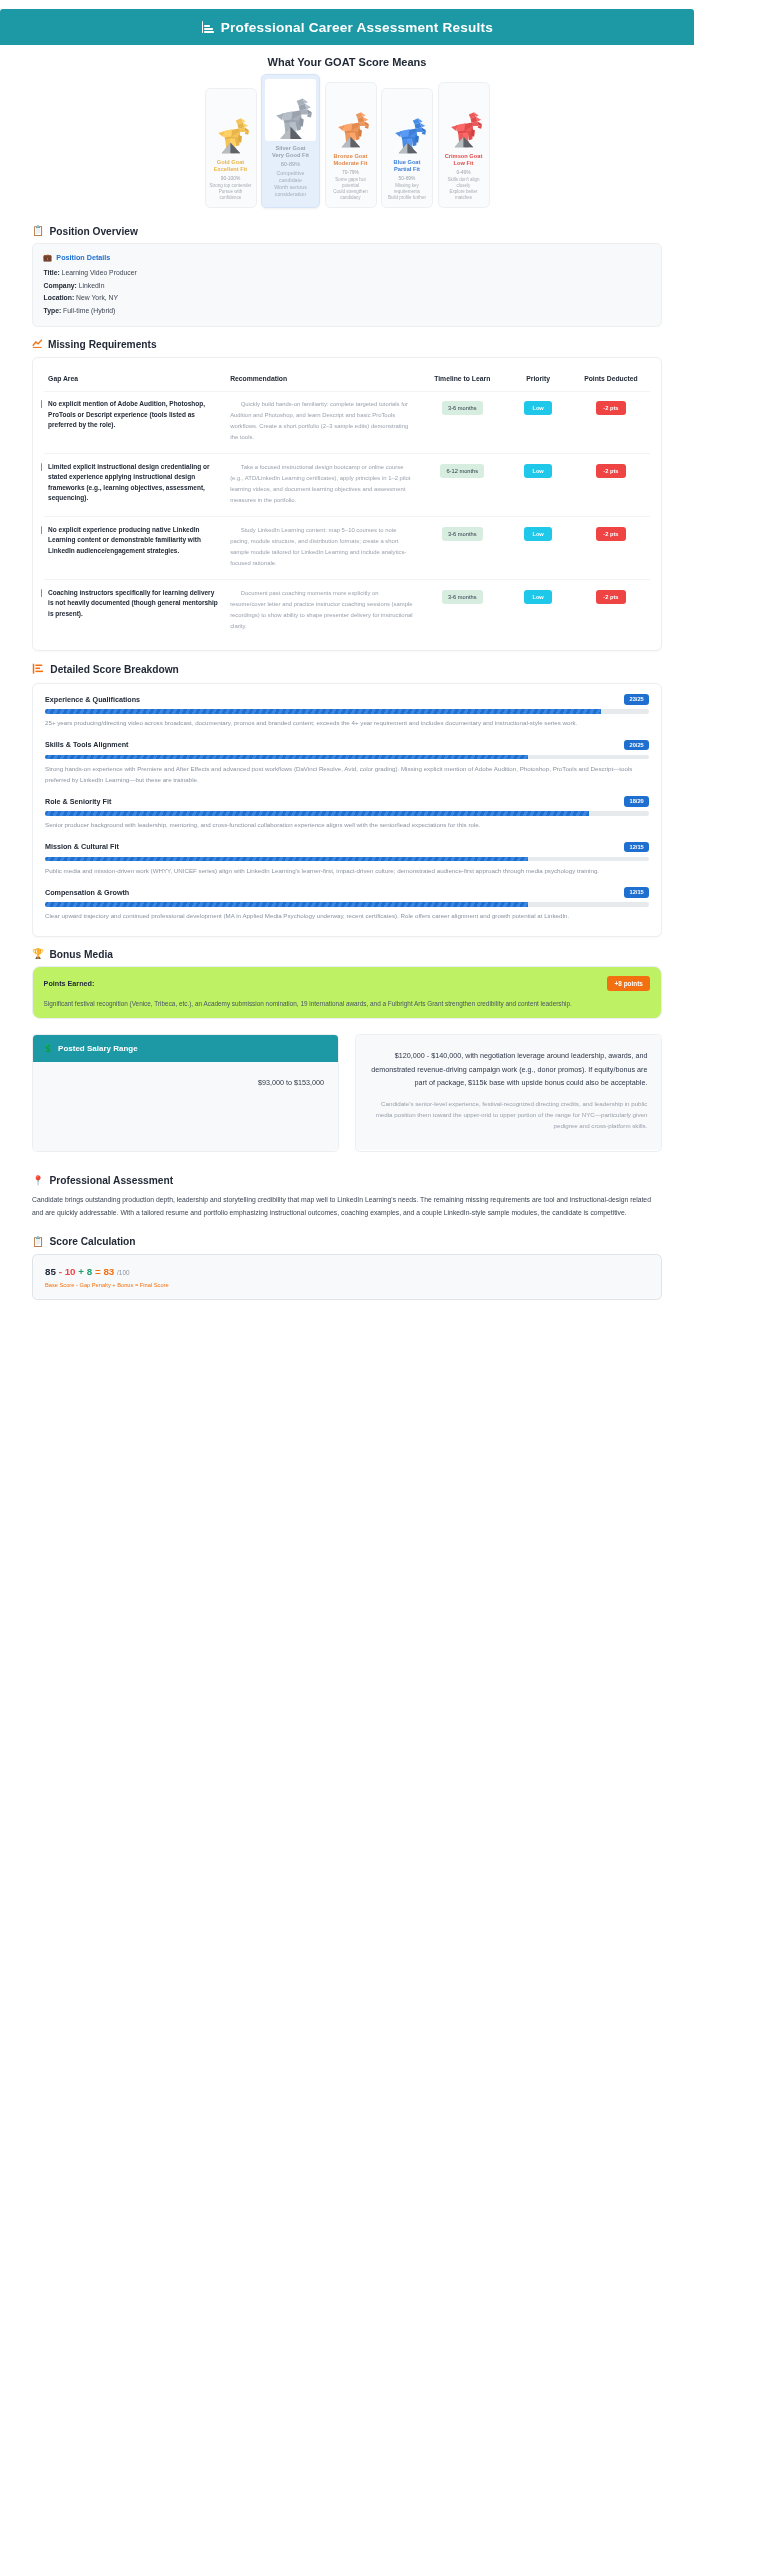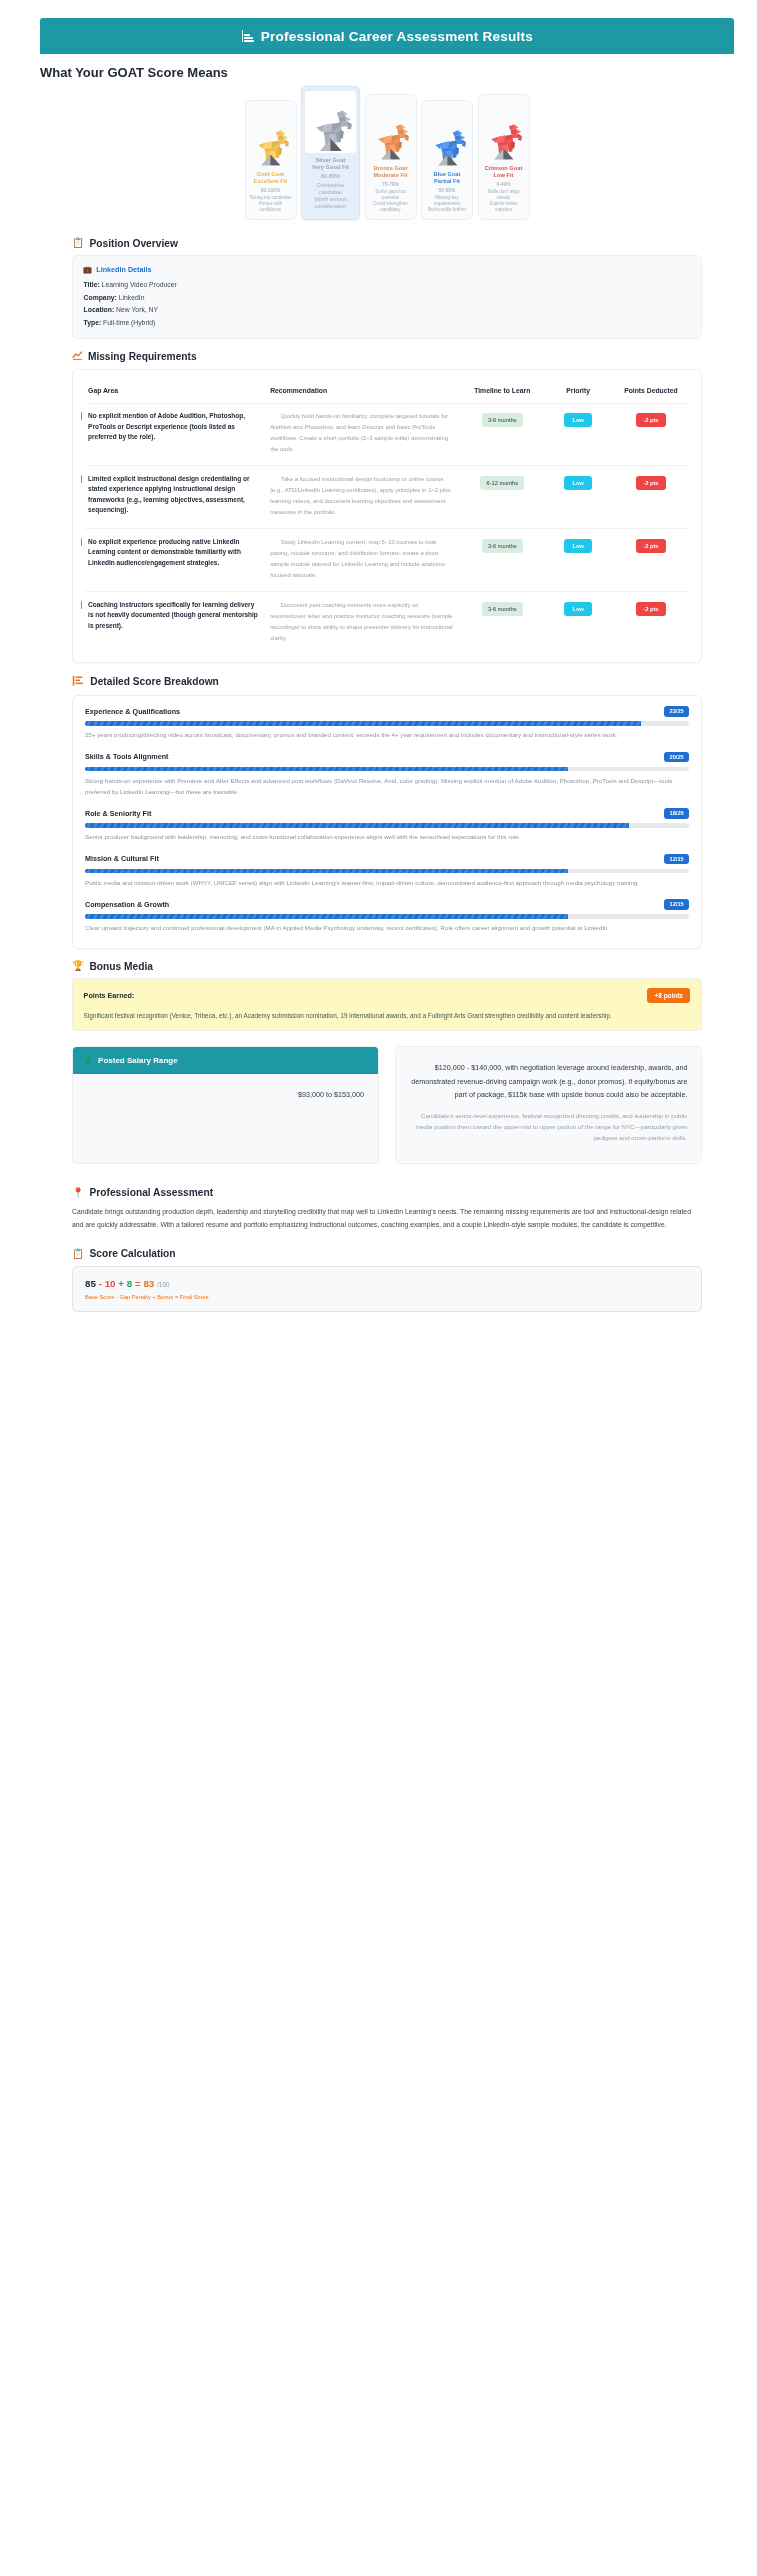--- a/index.html
+++ b/index.html
@@ -2,21 +2,21 @@
 <html style="font-size:12px"><head>
 <meta charset="utf-8">
 <style>
   * { box-sizing: border-box; margin: 0; padding: 0; }
   body {
     width: 758px; min-height: 2576px;
     background: #ffffff;
     font-family: "Liberation Sans", sans-serif;
     color: #2d3748;
   }
-  .page { width: 615px; padding: 18px 0 0 0; margin-left: 40px; }
+  .page { width: 615px; padding: 9px 0 0 0; }
   .frame { width: 694px; margin: 0 auto; background:#fff; }
 
   
   .topbar {
     background: #1d99a6; color: #fff;
     height: 36px; display: flex; align-items: center; justify-content: center;
     gap: 6.8px; border-radius: 3px 3px 0 0;
   }
   .topbar .ttl { font-size: 13.6px; font-weight: bold; letter-spacing: 0.2px; }
   .hicon { display:inline-block; width:13px; height:13px; position:relative; }
@@ -32,21 +32,21 @@
   .hero h2 { font-size: 11.4px; font-weight: bold; color:#222a37; margin-bottom:10.6px;}
   .bignum { font-size: 36px; font-weight: bold; color:#9aa2ad; line-height:1; letter-spacing:-0.8px;}
   .hbar { width: 76px; height: 6.8px; margin: 10.6px auto 9px; border-radius:3.8px;
           background: #e4e7ea; overflow:hidden; }
   .hbar > span { display:block; height:100%; width:83%;
           background: repeating-linear-gradient(115deg,#8e96a2 0 3.8px,#a7aeb8 3.8px 6.8px); }
   .tier { font-size:13px; font-weight:bold; color:#9aa2ad; }
   .tiersub { font-size:8.7px; color:#9aa2ad; margin-top:3.8px;}
 
   
-  .meanstitle { text-align:left; font-size:13px; font-weight:bold; color:#222a37;
+  .meanstitle { text-align:center; font-size:11px; font-weight:bold; color:#222a37;
                 margin: 10.6px 0 6px; }
   .goats { display:flex; justify-content:center; align-items:flex-end; gap:4.5px; padding: 0 23px 6px;}
   .gcard { width: 52px; border:0.8px solid #edf0f2; border-radius:5.3px; background:#fafbfc;
            padding: 4.5px 3px 6px; text-align:center; }
   .gcard.sel { width: 59px; background:#e5effb; border-color:#d5e4f8; padding-bottom:9px;
                box-shadow:0 0.8px 2.3px rgba(0,0,0,.06); }
   .gcard.sel .art { background:#fff; border-radius:3px; }
   .art { height: 62px; display:flex; align-items:flex-end; justify-content:center; }
   .gname { font-size:5.7px; font-weight:bold; line-height:1.25; margin-top:3.8px;}
   .grange { font-size:4.9px; color:#9aa2ad; margin-top:2.3px;}
@@ -92,21 +92,21 @@
   .rec { font-size:5.9px; color:#9aa2ad; line-height:1.85; text-indent:10.6px;}
   .tag-time { display:inline-block; background:#d6eddf; color:#2d3748; font-size:5.7px;
               padding:3.8px 6px; border-radius:3px; white-space:nowrap;}
   .tag-prio { display:inline-block; background:#1fc8e8; color:#fff; font-size:5.7px;
               font-weight:bold; padding:3.8px 8.3px; border-radius:3px;}
   .tag-pts { display:inline-block; background:#ef4444; color:#fff; font-size:5.7px;
              font-weight:bold; padding:3.8px 7.6px; border-radius:3px;}
   .c { text-align:center; }
 
   
-  .bonus-panel { border:0.8px solid #eceff1; border-radius:3px; background:#fef9c3; padding:9px 10.6px;}
+  .bonus-panel { border:0.8px solid #eceff1; border-radius:8px; background:#bef264; padding:9px 10.6px;}
   .bonus-top { display:flex; align-items:center; justify-content:space-between; margin-bottom:6.8px;}
   .bonus-lbl { font-size:7.2px; font-weight:bold; color:#222a37;}
   .bonus-pill { background:#f2700f; color:#fff; font-size:6.4px; font-weight:bold;
                 padding:3.8px 7.6px; border-radius:3px;}
   .bonus-txt { font-size:6.4px; color:#4a5463; line-height:1.8;}
 
   
   .sal-wrap { display:flex; gap:16.7px; padding: 0 32px; margin-top:15px;}
   .sal { flex:1; border-radius:4.5px; overflow:hidden; border:0.8px solid #eceff1;}
   .sal-hd { background:#1d99a6; color:#fff; font-size:8px; font-weight:bold;
@@ -313,21 +313,21 @@
   </div>
 
   <div class="sect">
     <div class="sect-hd">
       <span class="emoji">📋</span>
       <span class="t">Position Overview</span>
     </div>
     <div class="panel">
       <div class="sublabel">
         <span>💼</span>
-        <span>LinkedIn Details</span>
+        <span>Position Details</span>
       </div>
       <div class="kv" id="posRows">
             <div><b>Title:</b> <span>Learning Video Producer</span></div>
             <div><b>Company:</b> <span>LinkedIn</span></div>
             <div><b>Location:</b> <span>New York, NY</span></div>
             <div><b>Type:</b> <span>Full-time (Hybrid)</span></div>
           </div>
     </div>
   </div>
 

